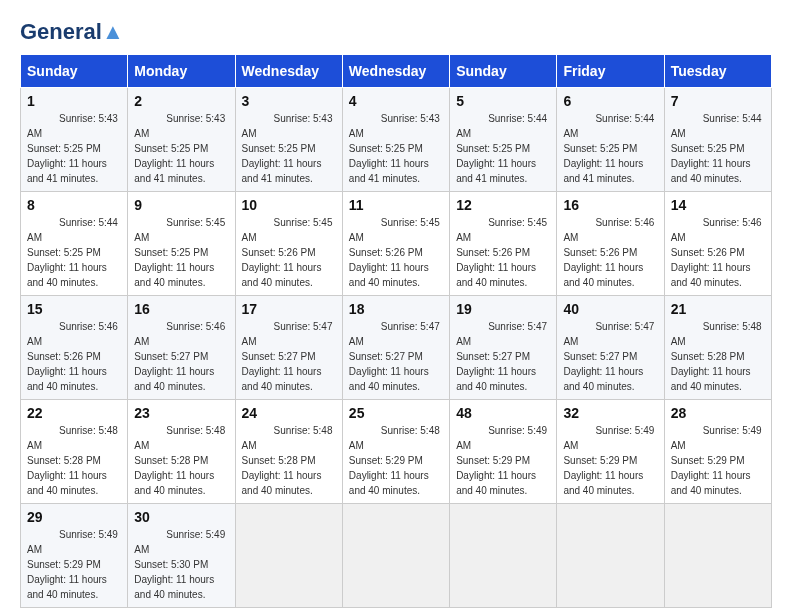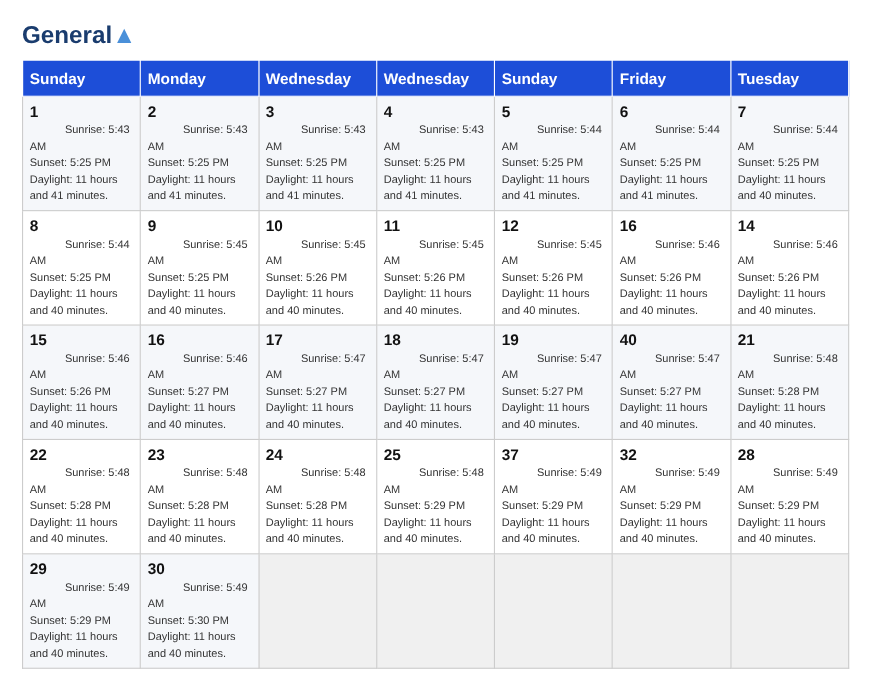--- a/index.html
+++ b/index.html
@@ -308,21 +308,21 @@
       </td>
         <td>
         <span class="day-num">25</span>
         <span class="day-info">
           Sunrise: 5:48 AM<br>
           Sunset: 5:29 PM<br>
           Daylight: 11 hours<br>and 40 minutes.
         </span>
       </td>
         <td>
-        <span class="day-num">37</span>
+        <span class="day-num">48</span>
         <span class="day-info">
           Sunrise: 5:49 AM<br>
           Sunset: 5:29 PM<br>
           Daylight: 11 hours<br>and 40 minutes.
         </span>
       </td>
         <td>
         <span class="day-num">32</span>
         <span class="day-info">
           Sunrise: 5:49 AM<br>

